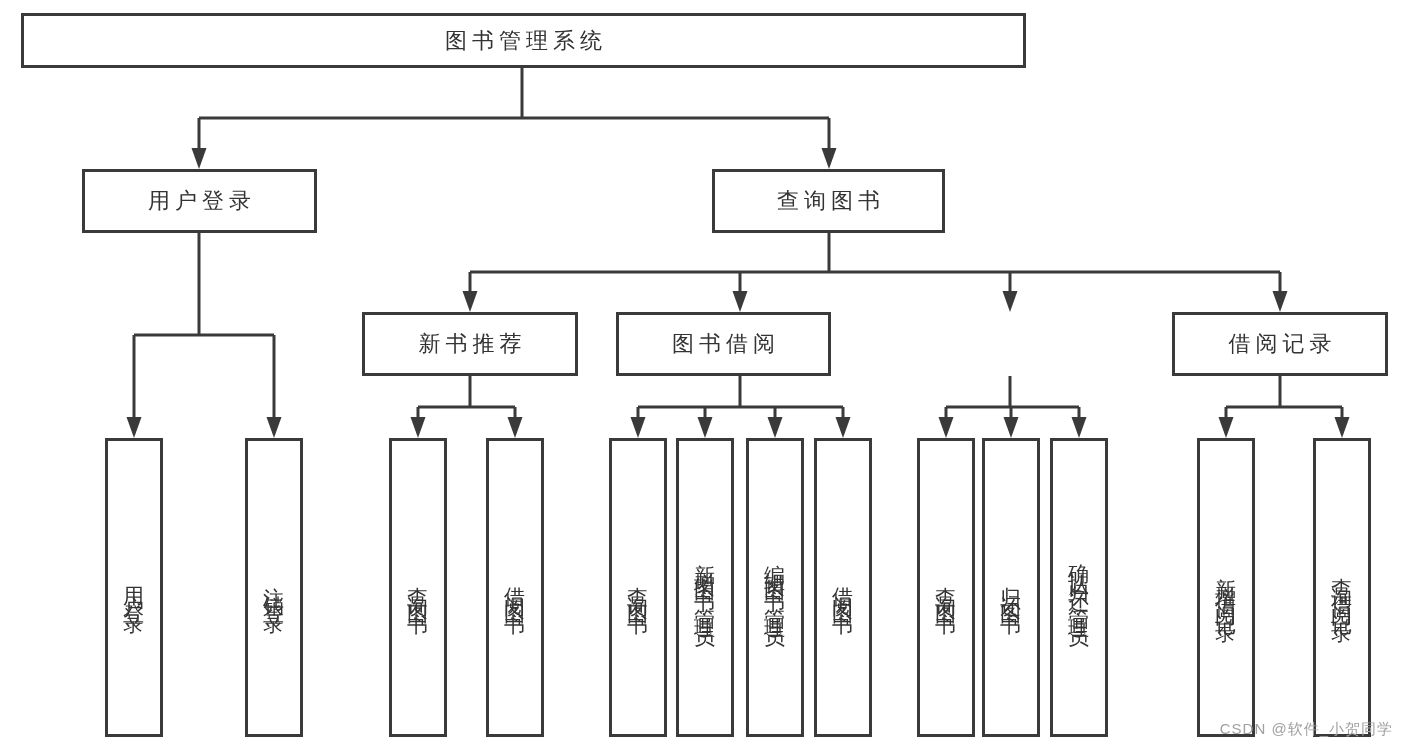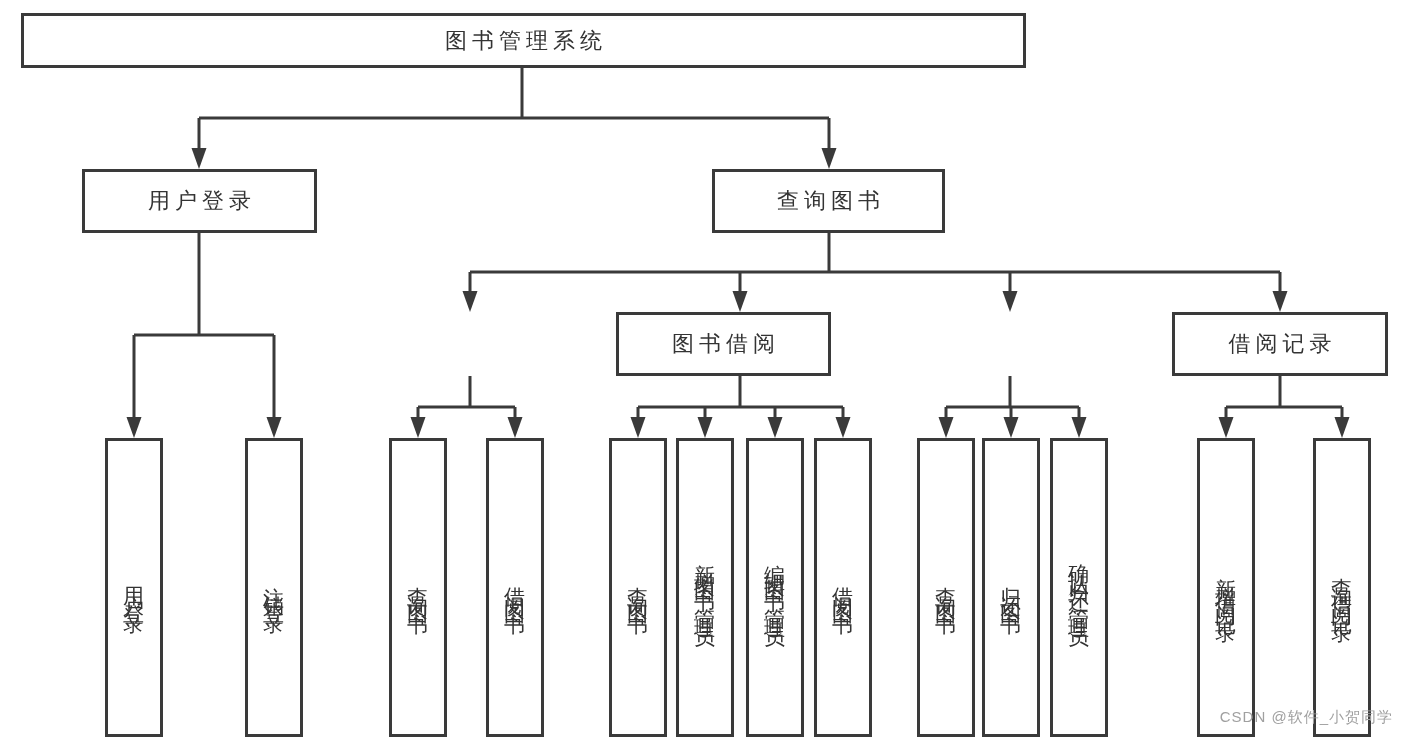--- a/index.html
+++ b/index.html
@@ -33,21 +33,21 @@
     width:58px;top:438px;height:299px;
     font-size:21px;
     writing-mode:vertical-rl;
     text-orientation:mixed;
     letter-spacing:9px;
     line-height:1;
   }
   .vnode span{display:block;}
   #watermark{
     position:absolute;
-    right:12px;bottom:20px;
+    right:12px;bottom:8px;
     font-size:15px;
     letter-spacing:1px;
     color:var(--watermark);
     white-space:nowrap;
   }
 </style>
 </head>
 <body>
 
 <div id="canvas">
@@ -92,20 +92,23 @@
     <span>图书管理系统</span>
   </div>
 
   <div class="node hnode" style="left:82px;top:169px;width:235px;height:64px">
     <span>用户登录</span>
   </div>
   <div class="node hnode" style="left:712px;top:169px;width:233px;height:64px">
     <span>查询图书</span>
   </div>
 
+  <div class="node hnode" style="left:362px;top:312px;width:216px;height:64px">
+    <span>新书推荐</span>
+  </div>
   <div class="node hnode" style="left:616px;top:312px;width:215px;height:64px">
     <span>图书借阅</span>
   </div>
   <div class="node hnode" style="left:1172px;top:312px;width:216px;height:64px">
     <span>借阅记录</span>
   </div>
 
   <div class="node vnode" style="left:105px">
     <span>用户登录</span>
   </div>

